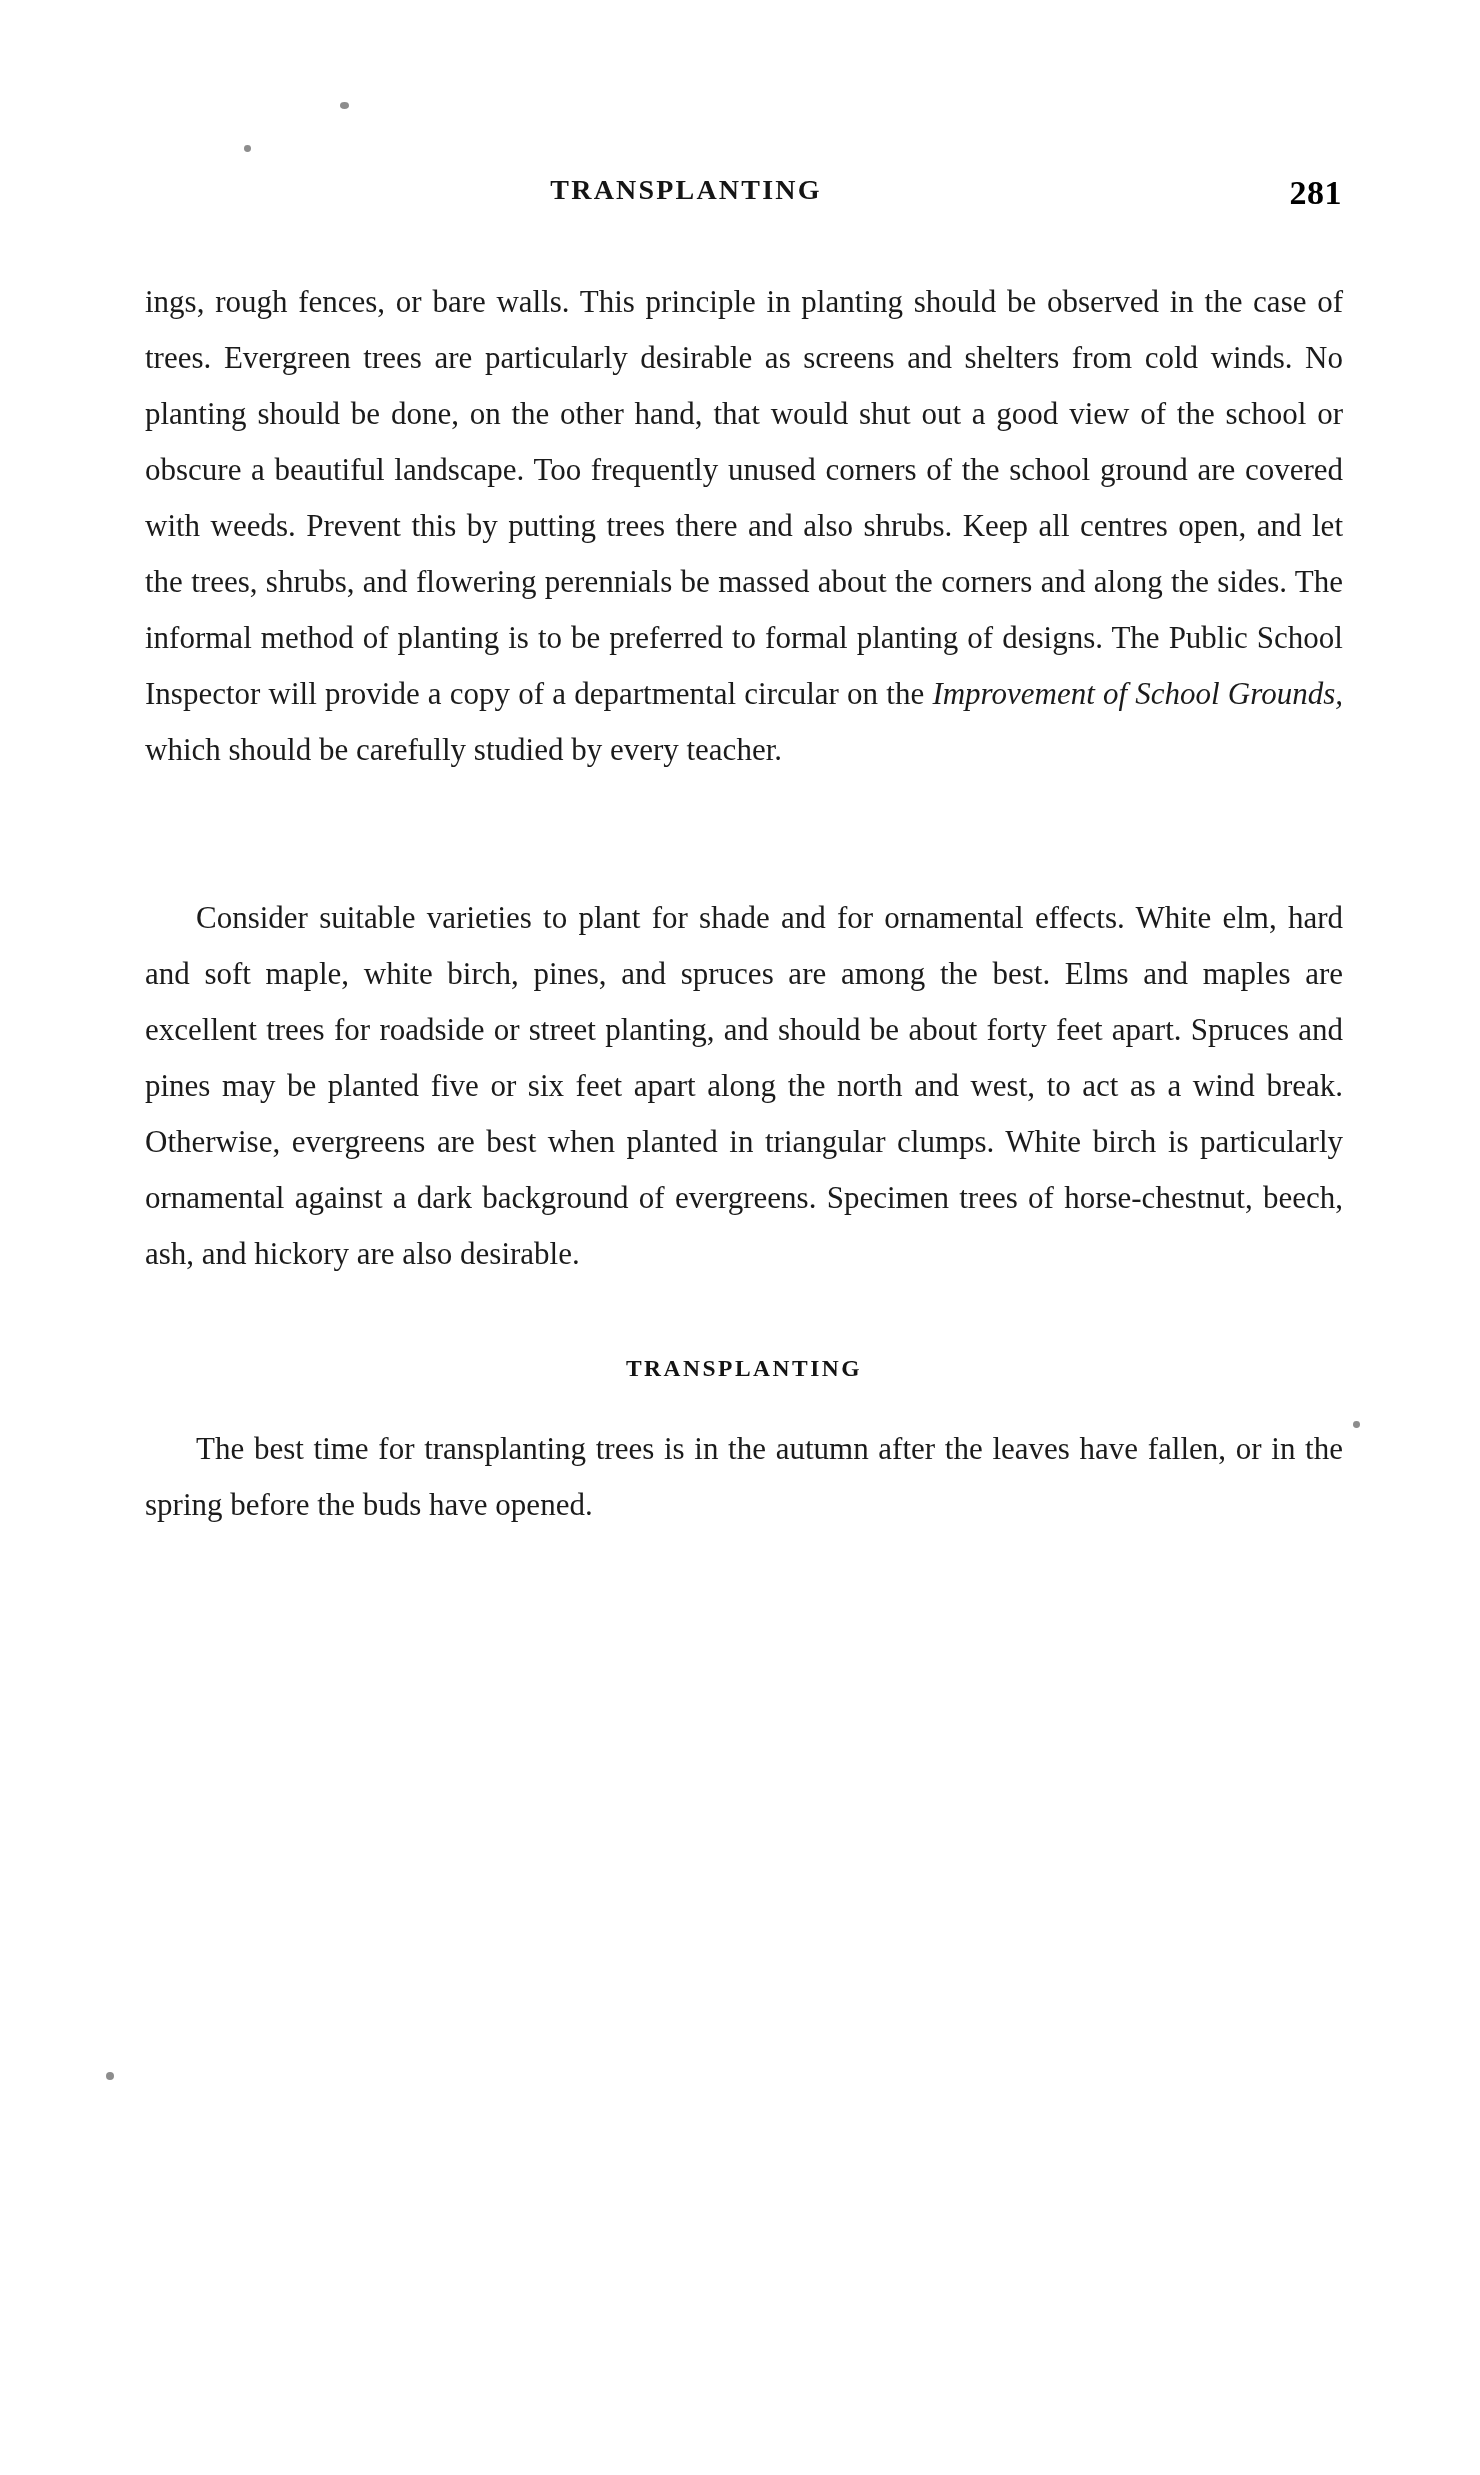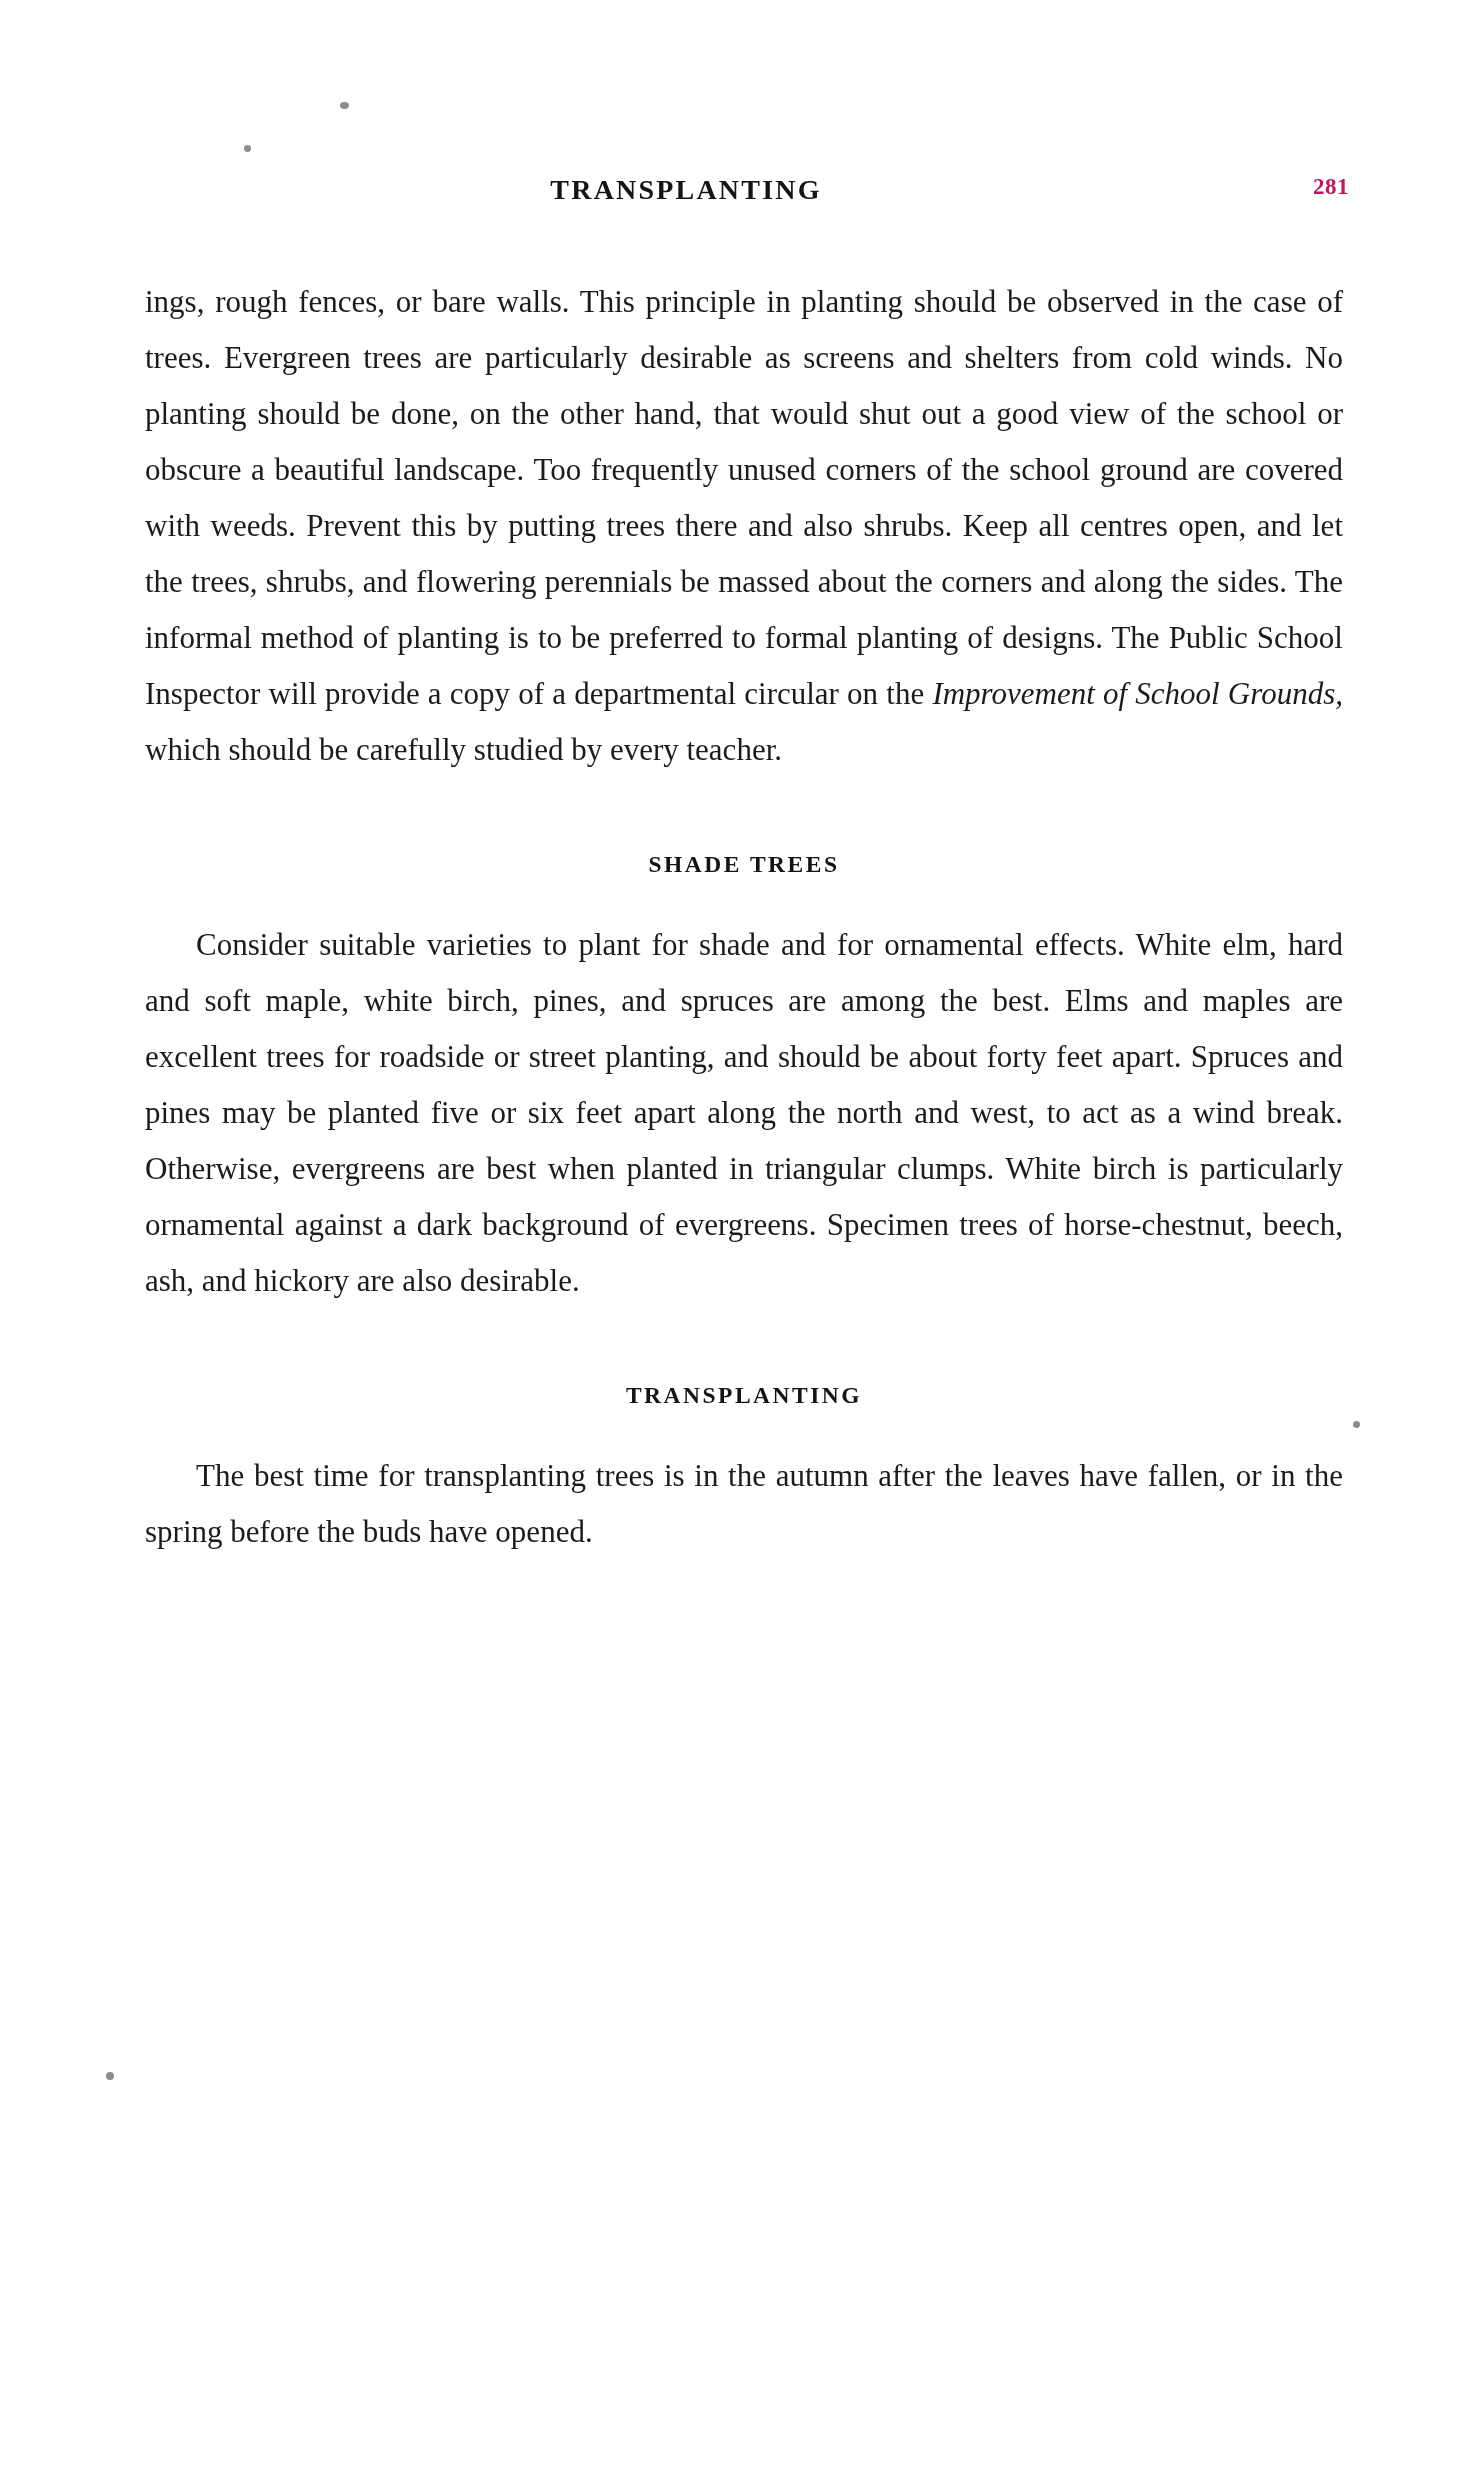--- a/index.html
+++ b/index.html
@@ -35,25 +35,25 @@
     width: 1078px;
     text-align: center;
     font-size: 28px;
     letter-spacing: 2.2px;
     font-weight: bold;
     font-family: "Liberation Serif", serif;
     color: #151515;
   }
   .page-number {
     position: absolute;
-    right: 4px;
+    right: 11px;
     top: 0;
-    font-size: 23px;
+    font-size: 34px;
     font-weight: bold;
-    color: #be185d;
+    color: #000000;
     letter-spacing: 0.5px;
   }
   .content {
     position: absolute;
     top: 274px;
     left: 145px;
     width: 1198px;
   }
   p.body-par {
     margin: 0;
@@ -103,21 +103,20 @@
   <div class="header">
     <div class="header-title">TRANSPLANTING</div>
     <div class="page-number">281</div>
   </div>
 
   <div class="content">
 
     <p class="body-par"><span>ings, rough fences, or bare walls.  This principle in planting should be observed in the case of trees.  Evergreen trees are particularly desirable as screens and shelters from cold winds.  No planting should be done, on the other hand, that would shut out a good view of the school or obscure a beautiful landscape.  Too frequently unused corners of the school ground are covered with weeds.  Prevent this by putting trees there and also shrubs.  Keep all centres open, and let the trees, shrubs, and flowering perennials be massed about the corners and along the sides.  The informal method of planting is to be preferred to formal planting of designs.  The Public School Inspector will provide a copy of a departmental circular on the </span><span class="italic">Improvement of School Grounds,</span><span> which should be carefully studied by every teacher.</span></p>
 
     <div class="gap-before-head"></div>
-    <p class="section-head">SHADE TREES</p>
     <div class="gap-after-head"></div>
     <p class="body-par indent">Consider suitable varieties to plant for shade and for ornamental effects.  White elm, hard and soft maple, white birch, pines, and spruces are among the best.  Elms and maples are excellent trees for roadside or street planting, and should be about forty feet apart.  Spruces and pines may be planted five or six feet apart along the north and west, to act as a wind break.  Otherwise, evergreens are best when planted in triangular clumps.  White birch is particularly ornamental against a dark background of evergreens.  Specimen trees of horse-chestnut, beech, ash, and hickory are also desirable.</p>
 
     <div class="gap-before-head"></div>
     <p class="section-head">TRANSPLANTING</p>
     <div class="gap-after-head"></div>
     <p class="body-par indent">The best time for transplanting trees is in the autumn after the leaves have fallen, or in the spring before the buds have opened.</p>
 
   </div>
 </div>

